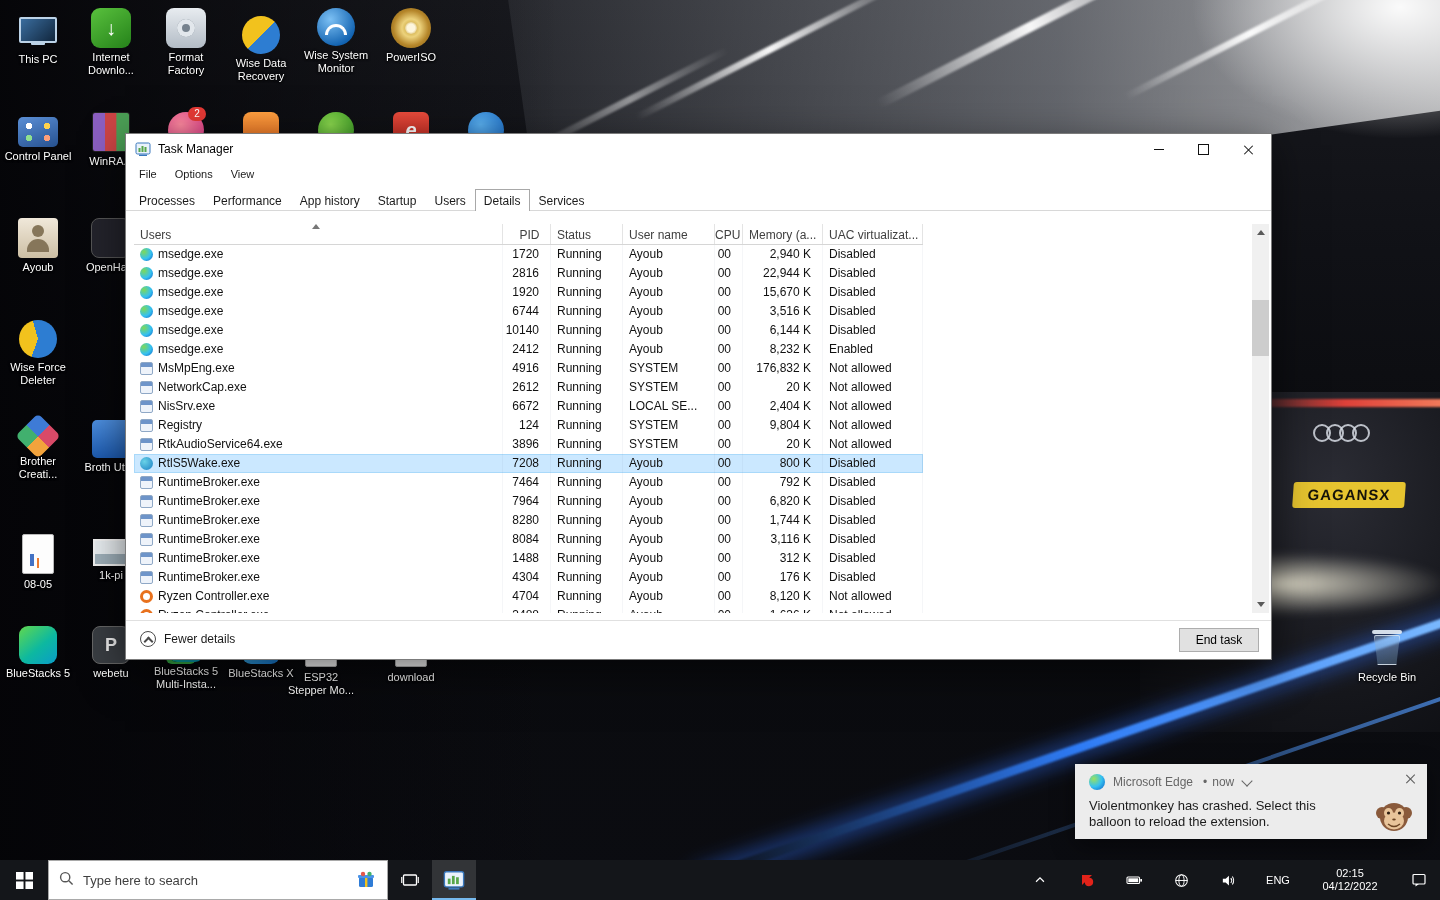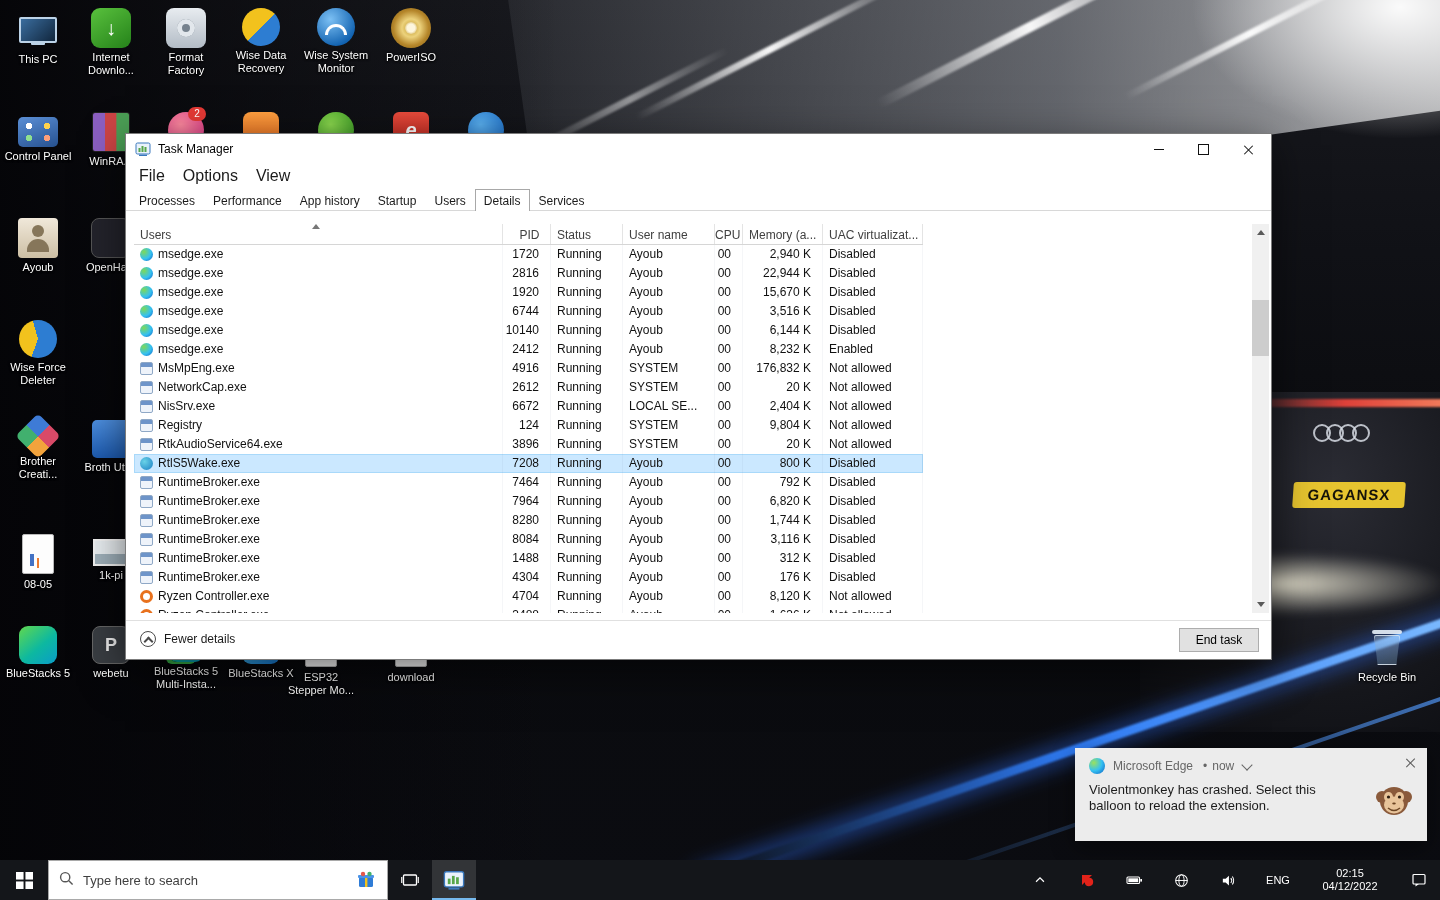--- a/index.html
+++ b/index.html
@@ -102,21 +102,21 @@
   .tmico{margin-left:9px;display:flex}
   .title{font-size:12px;color:#000;margin-left:7px}
   .wctrls{margin-left:auto;display:flex;height:100%}
   .wbtn{width:45px;height:100%;display:flex;align-items:center;justify-content:center}
   .g-min{width:10px;height:1px;background:#111}
   .g-max{width:9px;height:9px;border:1px solid #111}
   .g-close{position:relative;width:11px;height:11px}
   .g-close::before,.g-close::after{content:"";position:absolute;left:5px;top:0;width:1px;height:12px;background:#111}
   .g-close::before{transform:rotate(45deg)}.g-close::after{transform:rotate(-45deg)}
   .menubar{height:22px;padding-left:4px}
-  .menu-item{display:inline-block;padding:3px 9px;font-size:16px;color:#1b1b1b}
+  .menu-item{display:inline-block;padding:3px 9px;font-size:11px;color:#1b1b1b}
   .tabstrip{height:25px;box-sizing:border-box;padding:2px 0 0 4px;border-bottom:1px solid #d8d8d8}
   .tab{display:inline-block;padding:4px 8px 5px;font-size:12px;color:#1b1b1b;position:relative;top:1px;border:1px solid transparent}
   .tab.active{background:#fff;border:1px solid #a8a8a8;border-bottom:1px solid #fff}
   .pane{position:absolute;top:77px;left:0;right:0;bottom:38px;background:#fff}
   .thead{position:absolute;top:13px;left:8px;width:789px;height:20px;display:flex;border-bottom:1px solid #d6d6d6}
   .sortmark{position:absolute;left:178px;top:0;width:0;height:0;border-left:4px solid transparent;border-right:4px solid transparent;
       border-bottom:5px solid #777}
   .hcell{font-size:12px;color:#404040;line-height:22px;padding-left:6px;box-sizing:border-box;border-right:1px solid #e4e4e4;
       overflow:hidden;white-space:nowrap}
   .hcell.ar{text-align:right;padding-right:7px;padding-left:0}
@@ -140,21 +140,21 @@
   .sthumb{position:absolute;left:0;top:76px;width:17px;height:56px;background:#cdcdcd}
   .tmfooter{position:absolute;left:0;right:0;bottom:0;height:38px;border-top:1px solid #e0e0e0;background:#fff}
   .fewer{position:absolute;left:14px;top:10px;display:flex;align-items:center;gap:8px;font-size:12px;color:#1a1a1a}
   .fewico{width:16px;height:16px;border:1px solid #4a4a4a;border-radius:50%;position:relative;box-sizing:border-box}
   .fewico::after{content:"";position:absolute;left:4px;top:5.5px;width:5px;height:5px;border-top:2px solid #4a4a4a;
       border-left:2px solid #4a4a4a;transform:rotate(45deg)}
   .endtask{position:absolute;right:12px;top:7px;width:80px;height:24px;background:#e1e1e1;border:1px solid #adadad;
       font-size:12px;font-family:"Liberation Sans",sans-serif;color:#000}
 
   
-  .toast{position:absolute;left:1075px;top:748px;width:352px;height:93px;z-index:6;background:#ececec;
+  .toast{position:absolute;left:1075px;top:764px;width:352px;height:75px;z-index:6;background:#ececec;
       box-shadow:0 6px 22px rgba(0,0,0,.45)}
   .toast-head{display:flex;align-items:center;padding:10px 14px 0;gap:5px;font-size:12px;color:#666}
   .edgeico{width:16px;height:16px;border-radius:50%;background:radial-gradient(circle at 30% 30%,#9be15d,#35c1f1 50%,#0b5cc2)}
   .tapp{margin-left:3px}
   .tdot{margin-left:5px}
   .tchev{width:7px;height:7px;border-right:1.5px solid #666;border-bottom:1.5px solid #666;transform:rotate(45deg);
       margin-left:4px;margin-top:-3px}
   .tclose{position:absolute;top:9px;right:11px;width:12px;height:12px}
   .tclose::before,.tclose::after{content:"";position:absolute;left:5.5px;top:0;width:1.4px;height:12px;background:#5a5a5a}
   .tclose::before{transform:rotate(45deg)}.tclose::after{transform:rotate(-45deg)}
@@ -203,21 +203,21 @@
     <div class="dlabel">This PC</div>
   </div>
   <div class="dicon" style="left:76px;top:8px">
     <div class="ico i-idm"></div>
     <div class="dlabel">Internet Downlo...</div>
   </div>
   <div class="dicon" style="left:151px;top:8px">
     <div class="ico i-ff"></div>
     <div class="dlabel">Format Factory</div>
   </div>
-  <div class="dicon" style="left:226px;top:8px">
+  <div class="dicon" style="left:226px;top:16px">
     <div class="ico i-wdr"></div>
     <div class="dlabel">Wise Data Recovery</div>
   </div>
   <div class="dicon" style="left:301px;top:8px">
     <div class="ico i-wsm"></div>
     <div class="dlabel">Wise System Monitor</div>
   </div>
   <div class="dicon" style="left:376px;top:8px">
     <div class="ico i-piso"></div>
     <div class="dlabel">PowerISO</div>

